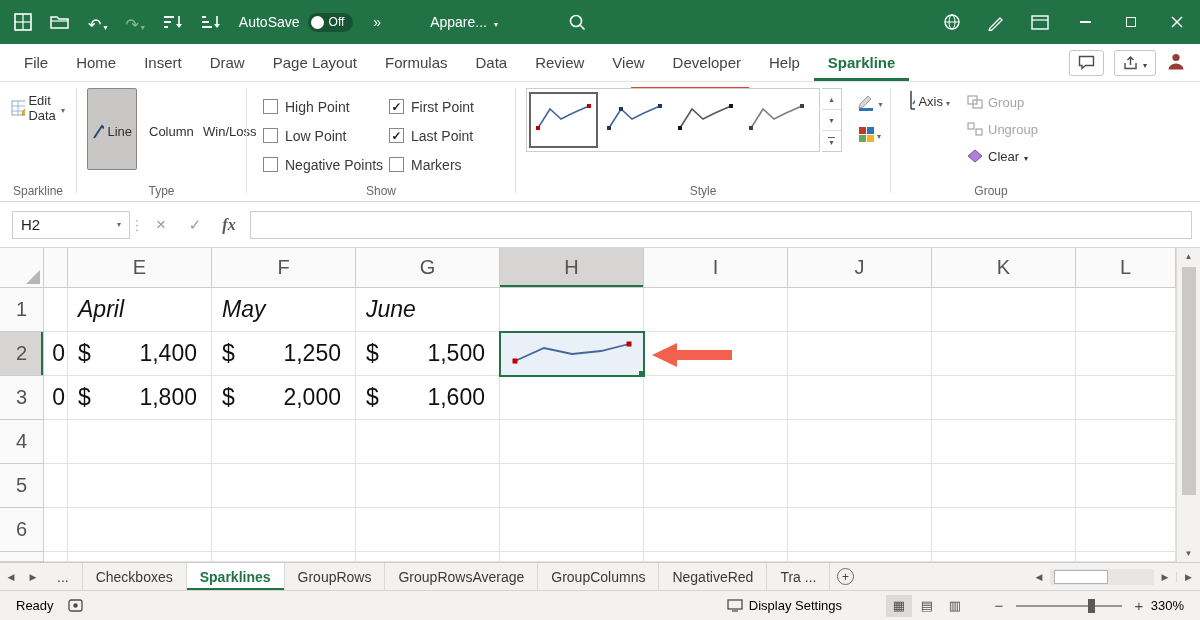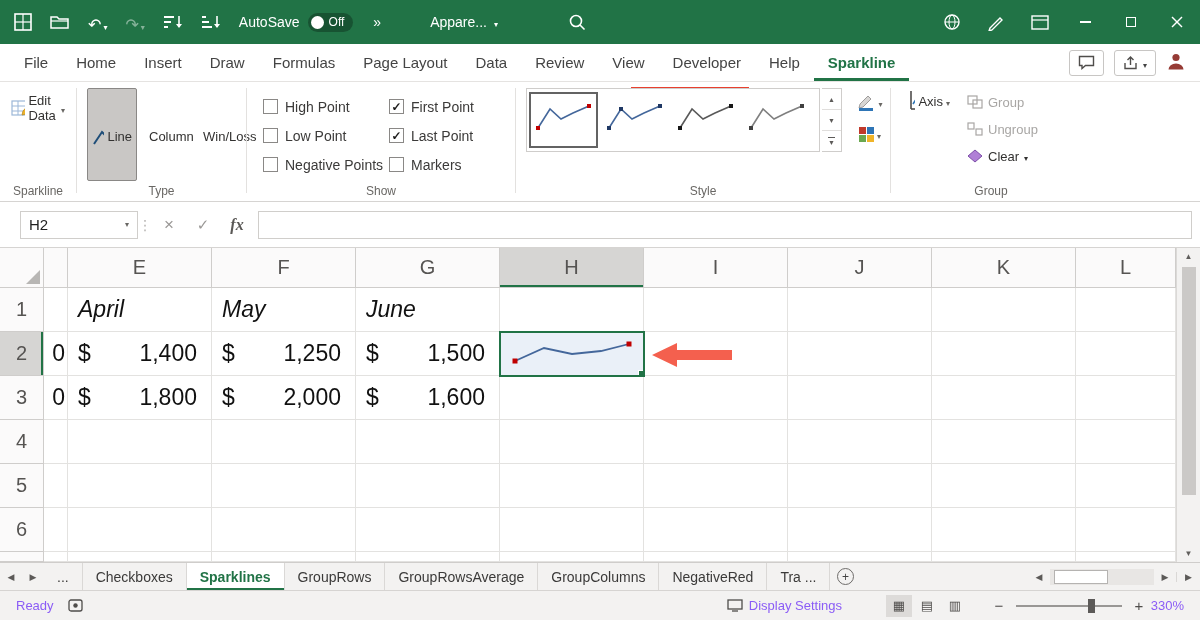--- a/index.html
+++ b/index.html
@@ -36,42 +36,42 @@
 
 
 .ribbon{position:absolute;top:82px;left:0;right:0;height:120px;background:#fff;border-bottom:1px solid #d6d4d2;font-size:13px}
 .gsep{position:absolute;top:6px;bottom:8px;width:1px;background:#e3e1df}
 .rgroup{position:absolute;top:0;bottom:0}
 .glabel{position:absolute;bottom:3px;left:0;right:0;text-align:center;font-size:12px;color:#696764}
 .bigbtn{display:flex;flex-direction:row;align-items:center;gap:3px;padding:6px 4px 2px;border:1px solid transparent;border-radius:2px}
 .bigbtn .chev{color:#696764}
 .bigbtn.pressed{background:#c9c7c5;border-color:#8a8886}
 .typebtns{display:flex;gap:4px;padding:6px 0 0 10px}
-.typebtns .bigbtn{width:50px;height:93px;justify-content:flex-start}
+.typebtns .bigbtn{width:50px;height:82px;justify-content:flex-start}
 .showgrid{display:grid;grid-template-rows:repeat(3,29px);grid-auto-flow:column;grid-template-columns:126px 112px;padding:10px 0 0 16px;align-items:center}
 .cbitem{display:flex;align-items:center;gap:7px;font-size:14px;color:#3b3a39}
 .cb{width:15px;height:15px;border:1px solid #8a8886;background:#fff;display:inline-flex;align-items:center;justify-content:center;flex:none}
 .cb.checked::after{content:"✓";font-size:12px;font-weight:bold;color:#1b1a19;line-height:1}
 .redbox{position:absolute;left:384px;top:5px;width:118px;height:60px;border:2px solid #e8402f;pointer-events:none}
 .gallery{position:absolute;left:10px;top:6px;width:294px;height:64px;border:1px solid #cfcdcb;background:#fff;display:flex;align-items:center;padding:2px;gap:2px}
 .gtile{width:69px;height:56px;display:flex;align-items:center;justify-content:center;border:1px solid transparent}
 .gtile.selected{border:2px solid #636363}
 .galarrows{position:absolute;left:306px;top:6px;width:20px;height:64px;display:flex;flex-direction:column;border:1px solid #cfcdcb;border-left:none}
 .galarrows span{flex:1;display:flex;align-items:center;justify-content:center;font-size:7px;color:#5c5a58;border-bottom:1px solid #e0dedc}
 .galarrows span:last-child{border-bottom:none}
 .colorbtns{position:absolute;left:334px;top:6px;display:flex;flex-direction:column;gap:4px}
 .colorbtn{width:40px;height:28px;display:flex;align-items:center;justify-content:center;gap:3px;border:1px solid transparent}
 .colorbtn .chev{color:#696764}
 .minibtn{display:flex;align-items:center;gap:5px;height:24px;padding:0 4px;font-size:13px}
 .minibtn.disabled{color:#a8a6a4}
 .swatch{display:grid;grid-template-columns:7px 7px;grid-template-rows:7px 7px;gap:1px}
 .swatch i{display:block}
 
 
-.fbar{position:absolute;top:202px;left:0;right:0;height:46px;background:#fff;border-bottom:1px solid #d6d4d2;display:flex;align-items:center;padding-left:20px}
+.fbar{position:absolute;top:202px;left:0;right:0;height:46px;background:#fff;border-bottom:1px solid #d6d4d2;display:flex;align-items:center;padding-left:12px}
 .namebox{width:118px;height:28px;border:1px solid #d0cecb;display:flex;align-items:center;font-size:15px;color:#1f1f1f}
 .namebox .nbtext{flex:1;padding-left:8px}
 .nbdrop{width:20px;height:100%;display:flex;align-items:center;justify-content:center;color:#696764}
 .fsep{width:14px;text-align:center;color:#b5b3b1;font-size:14px}
 .fico{width:34px;height:28px;display:flex;align-items:center;justify-content:center;color:#9a9896;font-size:15px}
 .fx{font-family:"Liberation Serif",serif;font-style:italic;font-weight:bold;color:#5a5856;font-size:16px}
 .finput{flex:1;height:28px;border:1px solid #d0cecb;margin:0 8px 0 4px;background:#fff}
 
 
 .grid{position:absolute;top:248px;left:0;width:1176px;height:314px;background:#fff;overflow:hidden}
@@ -107,21 +107,21 @@
 .stab{display:flex;align-items:center;padding:0 13px;border-right:1px solid #dad8d6;white-space:nowrap}
 .stab.active{background:#fff;color:#217346;font-weight:bold;box-shadow:inset 0 -2px 0 #217346}
 .newsheet{width:30px;display:flex;align-items:center;justify-content:center}
 .pluscirc{width:17px;height:17px;border:1px solid #6e6c6a;border-radius:50%;display:flex;align-items:center;justify-content:center;font-size:12px;color:#444;line-height:1}
 .hsarea{margin-left:auto;display:flex;align-items:center}
 .htrack{width:104px;height:16px;background:#e8e6e4;display:flex;align-items:center}
 .hthumb{width:54px;height:14px;background:#fff;border:1px solid #b5b3b1;margin-left:4px}
 .cornerbox{width:24px;display:flex;align-items:center;justify-content:center;font-size:9px;color:#5c5a58;border-left:1px solid #dad8d6}
 
 
-.statusbar{position:absolute;top:590px;left:0;right:0;height:30px;background:#f3f2f1;border-top:1px solid #d6d4d2;display:flex;align-items:center;font-size:13px;color:#8b5cf6}
+.statusbar{position:absolute;top:590px;left:0;right:0;height:30px;background:#f3f2f1;border-top:1px solid #d6d4d2;display:flex;align-items:center;font-size:13px;color:#000000}
 .sleft{display:flex;align-items:center;gap:14px;padding-left:16px}
 .dispset{display:flex;align-items:center;gap:6px;margin-left:auto}
 .viewicons{display:flex;align-items:center;gap:2px;margin-left:44px}
 .vicon{width:26px;height:22px;display:flex;align-items:center;justify-content:center;font-size:13px;color:#4f4d4b}
 .vicon.on{background:#dddbd9}
 .zoomctl{display:flex;align-items:center;gap:8px;margin-left:22px}
 .zbtn{width:18px;text-align:center;font-size:15px;color:#4f4d4b}
 .ztrack{position:relative;width:106px;height:2px;background:#999795}
 .zthumb{position:absolute;top:-6px;left:68%;width:7px;height:14px;background:#5c5a58}
 .zoomlabel{width:52px;text-align:right;padding-right:16px}
@@ -238,22 +238,22 @@
           </svg>
       </span>
     </div>
   </div>
 
   <div class="ribbontabs">
     <span class="rtab">File</span>
     <span class="rtab">Home</span>
     <span class="rtab">Insert</span>
     <span class="rtab">Draw</span>
+    <span class="rtab">Page Layout</span>
     <span class="rtab">Formulas</span>
-    <span class="rtab">Page Layout</span>
     <span class="rtab">Data</span>
     <span class="rtab">Review</span>
     <span class="rtab">View</span>
     <span class="rtab">Developer</span>
     <span class="rtab">Help</span>
     <span class="rtab active">Sparkline</span>
     <div class="tabsright">
       <span class="pillbtn">
         <svg width="17" height="15">
             <path d="M1.5 1.5 h14 v9 h-8 l-3.5 3 v-3 h-2.5 z" fill="none" stroke="#4f4d4b" stroke-width="1.4"></path>

